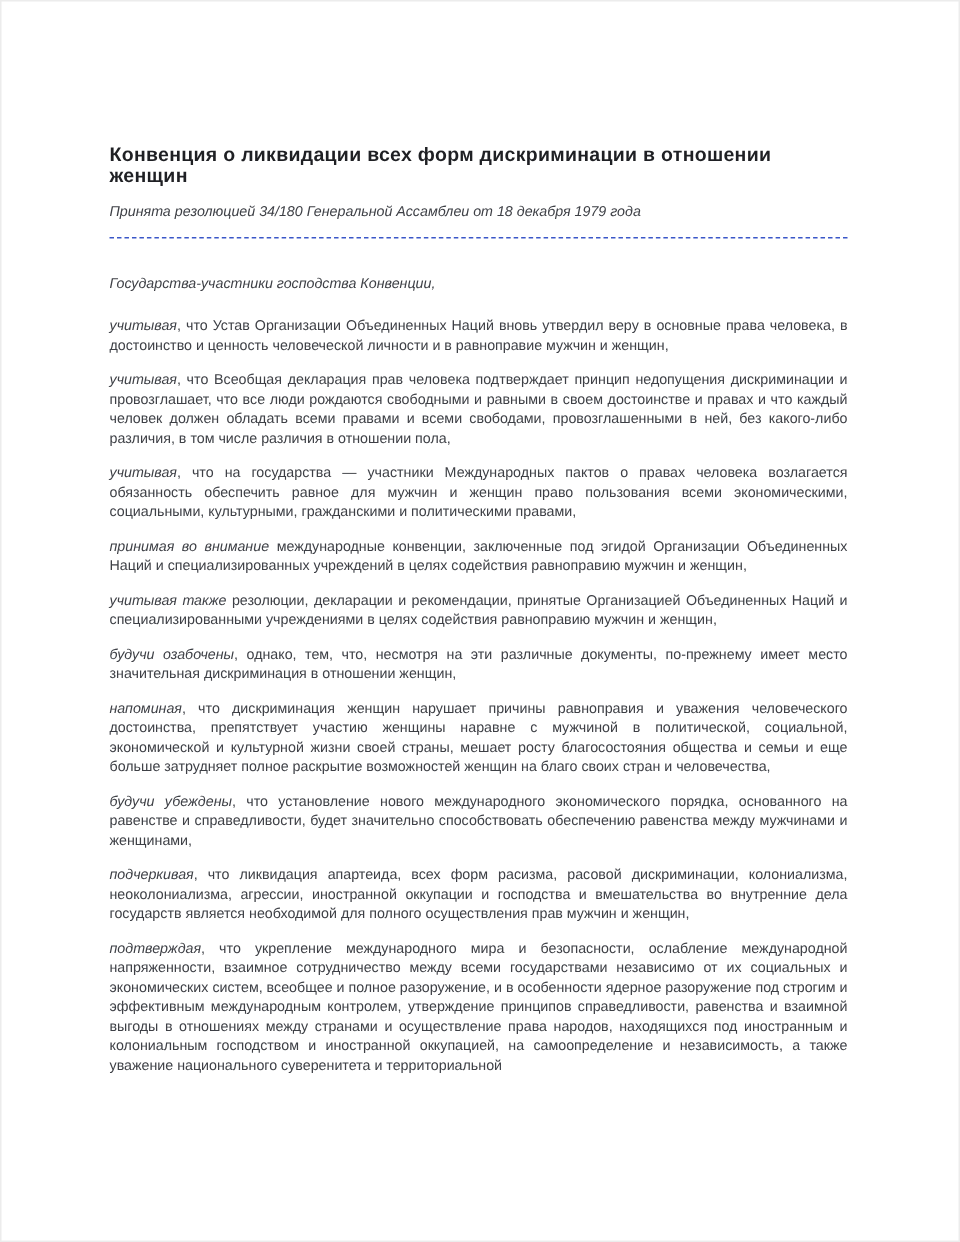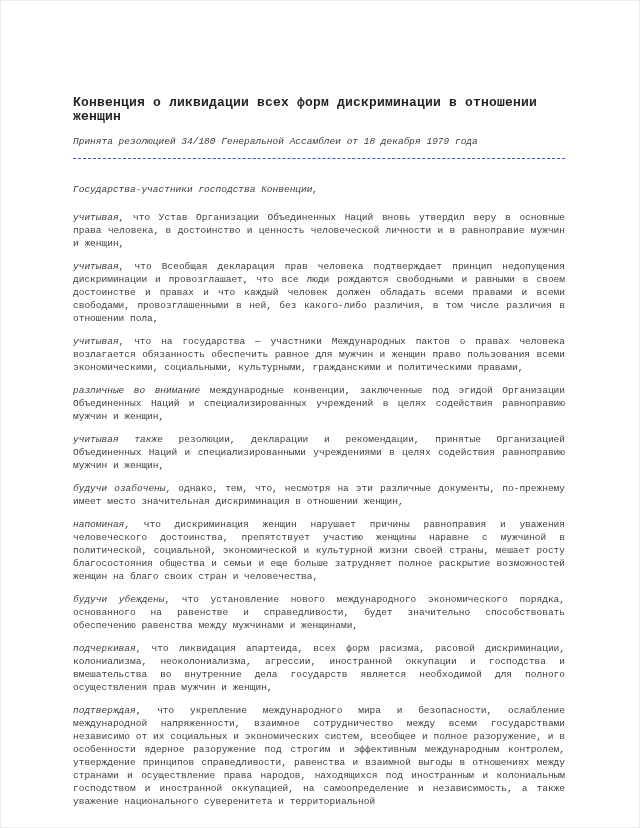--- a/index.html
+++ b/index.html
@@ -1,21 +1,21 @@
 <!DOCTYPE html>
 <html style="--title: #1f2024; --body: #3e4046; --divider: #3a57c8; --background: #ffffff;"><head>
 <meta charset="utf-8">
 <style>
   :root{
     --title:#1f2024;
     --body:#3e4046;
     --divider:#3a57c8;
     --background:#ffffff;
   }
-  *{box-sizing:border-box;font-family:Liberation Mono, monospace;}
+  *{box-sizing:border-box;}
   html,body{margin:0;padding:0;}
   body{
     width:640px;height:828px;
     background:var(--background);
     font-family:"Liberation Sans","DejaVu Sans",sans-serif;
   }
   .page{
     width:640px;height:828px;
     background:var(--background);
     border:1px solid #ececec;
@@ -63,21 +63,21 @@
   <p class="doc-subtitle">Принята резолюцией 34/180 Генеральной Ассамблеи от 18 декабря 1979 года</p>
 
   <hr class="divider">
 
   <p class="intro">Государства-участники господства Конвенции,</p>
 
   <div>
     <p class="para"><span class="lead">учитывая</span><span>, что Устав Организации Объединенных Наций вновь утвердил веру в основные права человека, в достоинство и ценность человеческой личности и в равноправие мужчин и женщин,</span></p>
       <p class="para"><span class="lead">учитывая</span><span>, что Всеобщая декларация прав человека подтверждает принцип недопущения дискриминации и провозглашает, что все люди рождаются свободными и равными в своем достоинстве и правах и что каждый человек должен обладать всеми правами и всеми свободами, провозглашенными в ней, без какого-либо различия, в том числе различия в отношении пола,</span></p>
       <p class="para"><span class="lead">учитывая</span><span>, что на государства — участники Международных пактов о правах человека возлагается обязанность обеспечить равное для мужчин и женщин право пользования всеми экономическими, социальными, культурными, гражданскими и политическими правами,</span></p>
-      <p class="para"><span class="lead">различные во внимание</span><span> международные конвенции, заключенные под эгидой Организации Объединенных Наций и специализированных учреждений в целях содействия равноправию мужчин и женщин,</span></p>
+      <p class="para"><span class="lead">принимая во внимание</span><span> международные конвенции, заключенные под эгидой Организации Объединенных Наций и специализированных учреждений в целях содействия равноправию мужчин и женщин,</span></p>
       <p class="para"><span class="lead">учитывая также</span><span> резолюции, декларации и рекомендации, принятые Организацией Объединенных Наций и специализированными учреждениями в целях содействия равноправию мужчин и женщин,</span></p>
       <p class="para"><span class="lead">будучи озабочены</span><span>, однако, тем, что, несмотря на эти различные документы, по-прежнему имеет место значительная дискриминация в отношении женщин,</span></p>
       <p class="para"><span class="lead">напоминая</span><span>, что дискриминация женщин нарушает причины равноправия и уважения человеческого достоинства, препятствует участию женщины наравне с мужчиной в политической, социальной, экономической и культурной жизни своей страны, мешает росту благосостояния общества и семьи и еще больше затрудняет полное раскрытие возможностей женщин на благо своих стран и человечества,</span></p>
       <p class="para"><span class="lead">будучи убеждены</span><span>, что установление нового международного экономического порядка, основанного на равенстве и справедливости, будет значительно способствовать обеспечению равенства между мужчинами и женщинами,</span></p>
       <p class="para"><span class="lead">подчеркивая</span><span>, что ликвидация апартеида, всех форм расизма, расовой дискриминации, колониализма, неоколониализма, агрессии, иностранной оккупации и господства и вмешательства во внутренние дела государств является необходимой для полного осуществления прав мужчин и женщин,</span></p>
       <p class="para"><span class="lead">подтверждая</span><span>, что укрепление международного мира и безопасности, ослабление международной напряженности, взаимное сотрудничество между всеми государствами независимо от их социальных и экономических систем, всеобщее и полное разоружение, и в особенности ядерное разоружение под строгим и эффективным международным контролем, утверждение принципов справедливости, равенства и взаимной выгоды в отношениях между странами и осуществление права народов, находящихся под иностранным и колониальным господством и иностранной оккупацией, на самоопределение и независимость, а также уважение национального суверенитета и территориальной</span></p>
   </div>
 </div>
 
 </body></html>

